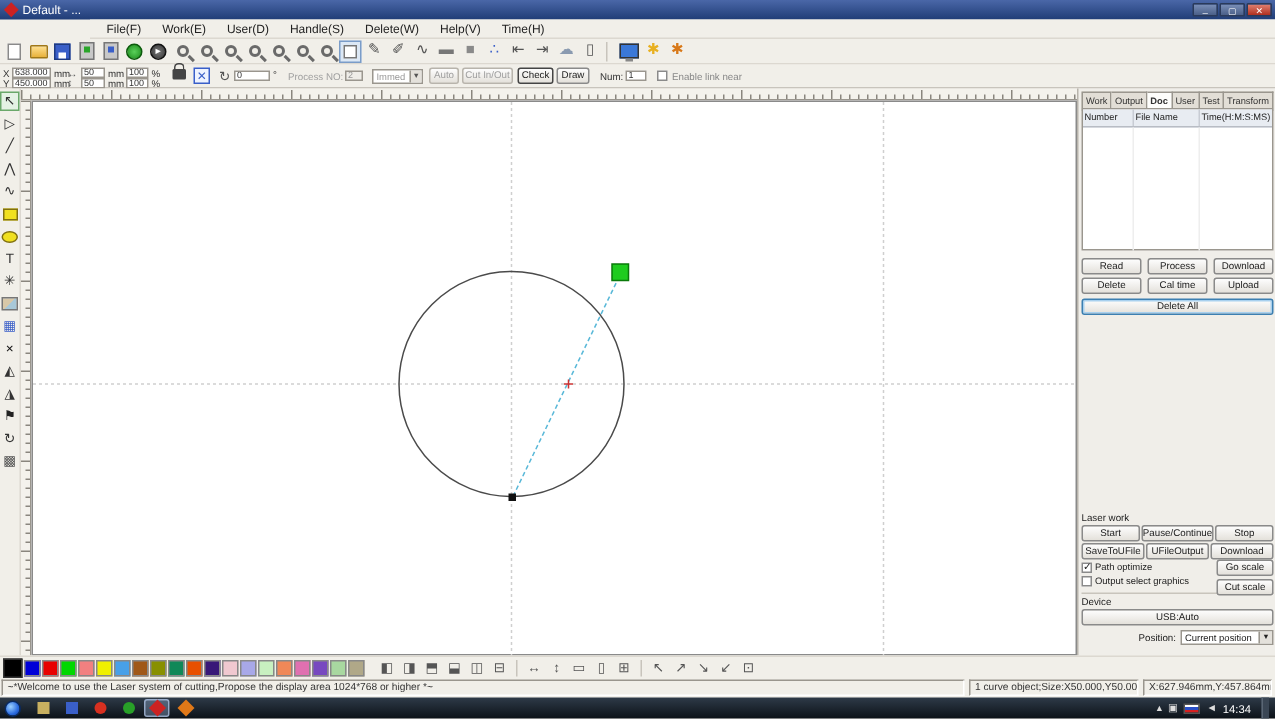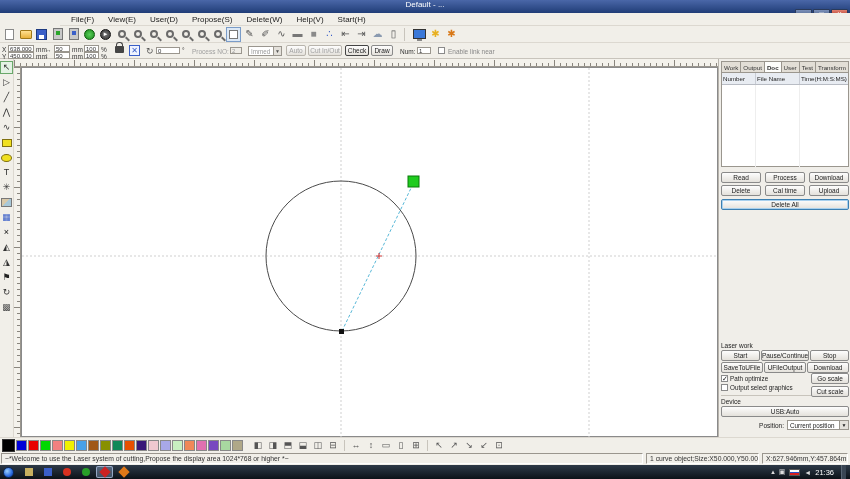--- a/index.html
+++ b/index.html
@@ -3,21 +3,21 @@
 <meta charset="utf-8">
 <style>
   * { margin:0; padding:0; box-sizing:border-box; }
   html,body { width:850px; height:479px; overflow:hidden;
     font-family:"Liberation Sans", sans-serif; background:#f1efe9; }
   #app { position:absolute; left:0; top:0; width:850px; height:479px; }
 
   
   #titlebar { position:absolute; left:0; top:0; width:850px; height:13px;
     background:linear-gradient(#4a67a8,#203d77); color:#fff; font-size:8px;
-    display:flex; align-items:center; padding:0 2px;flex-direction:column; }
+    display:flex; align-items:center; padding:0 2px; }
   #title-icon { width:7px; height:7px; background:#cc2222; transform:rotate(45deg); margin:0 4px 0 2px; }
   #win-controls { margin-left:auto; display:flex; gap:1px; }
   .wbtn { width:17px; height:9px; font-size:6px; color:#fff; display:flex; align-items:center; justify-content:center;
     background:linear-gradient(#7a8fb8,#4a5f88); border:1px solid #2a3a5a; border-radius:1px; }
   .wbtn.close { background:linear-gradient(#e08070,#b03020); }
 
   
   #menubar { position:absolute; left:12px; top:13px; width:850px; height:13px;
     background:#f1efe9; border-bottom:1px solid #dcd8d0; display:flex; align-items:center; padding-left:4px;margin-left:48px; }
   .mi { font-size:8px; color:#222; padding:0 7px; }
@@ -149,26 +149,26 @@
     <span>Default - ...</span>
     <div id="win-controls">
       <div class="wbtn">_</div>
       <div class="wbtn">▢</div>
       <div class="wbtn close">✕</div>
     </div>
   </div>
 
   <div id="menubar">
       <span class="mi">File(F)</span>
-      <span class="mi">View(E)</span>
+      <span class="mi">Work(E)</span>
       <span class="mi">User(D)</span>
-      <span class="mi">Propose(S)</span>
+      <span class="mi">Handle(S)</span>
       <span class="mi">Delete(W)</span>
       <span class="mi">Help(V)</span>
-      <span class="mi">Start(H)</span>
+      <span class="mi">Time(H)</span>
     </div>
 
   <div id="toolbar1">
       <div class="tbtn">
         <span class="ic-page"></span>
       </div>
       <div class="tbtn">
         <span class="ic-folder"></span>
       </div>
       <div class="tbtn">
@@ -683,18 +683,18 @@
         </div>
         <div class="tapp">
           <div class="ta-chip" style="background: rgb(224, 120, 24); transform: rotate(45deg);"></div>
         </div>
       </div>
     <div id="tray">
       <span class="trayg">▴</span>
       <span class="trayg">▣</span>
       <div id="flag"></div>
       <span class="trayg">◄</span>
-      <span id="clock">21:36</span>
+      <span id="clock">14:34</span>
       <div id="showdesk"></div>
     </div>
   </div>
 
 </div>
 
 </body></html>

